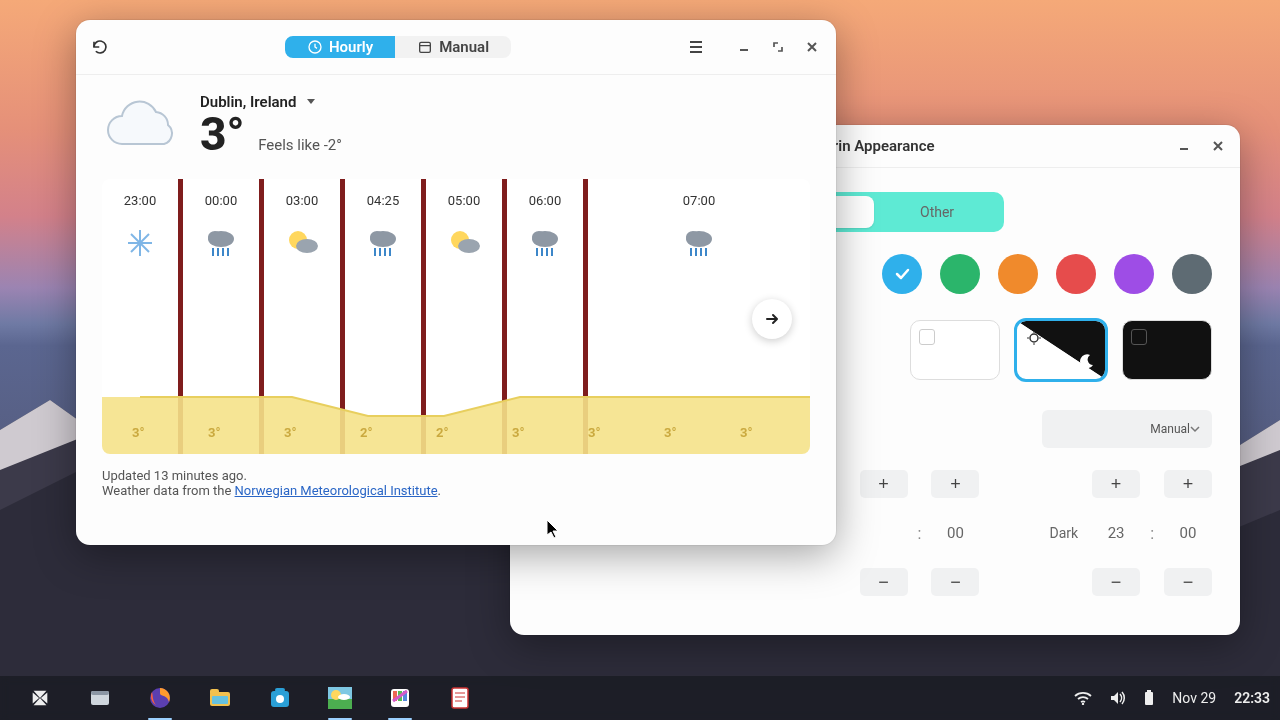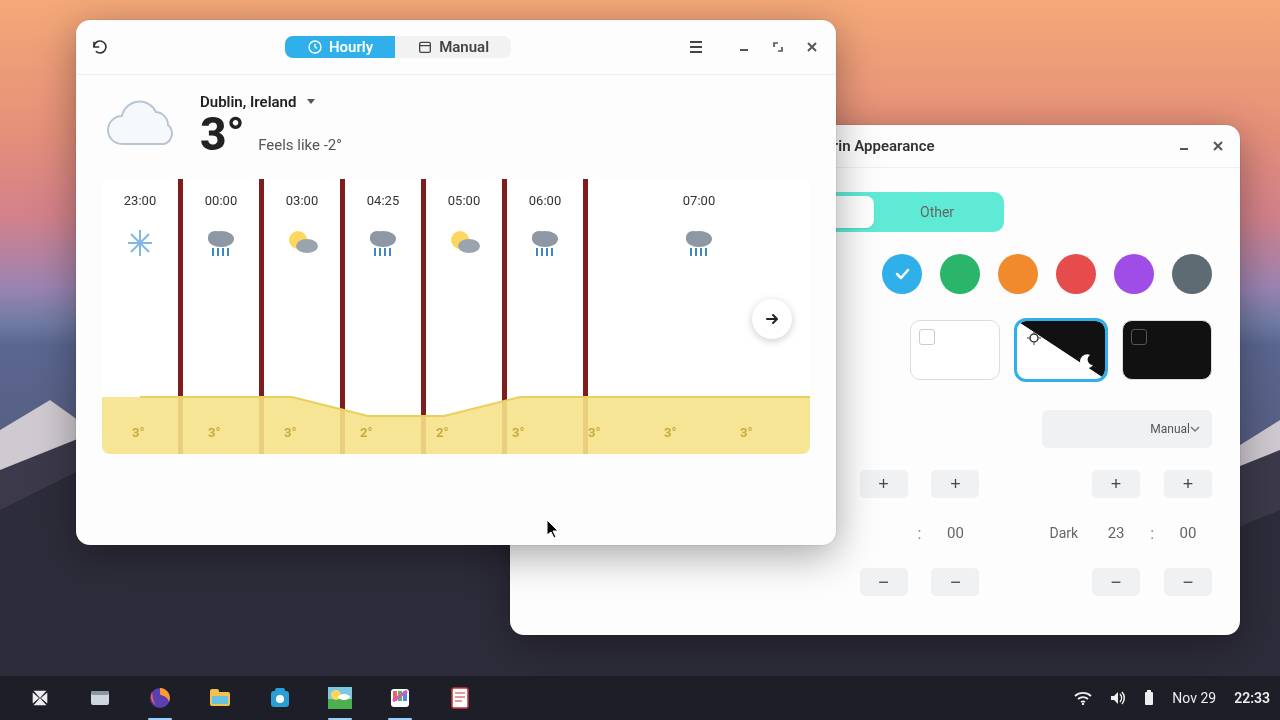--- a/index.html
+++ b/index.html
@@ -346,20 +346,26 @@
             <span class="temp-label" style="left: 562px;">3°</span>
             <span class="temp-label" style="left: 638px;">3°</span>
           </div>
         <div id="next-arrow">
           <svg width="16" height="16">
               <path d="M3,8 h9 M9,4 l4,4 l-4,4" fill="none" stroke="#222" stroke-width="2" stroke-linecap="round" stroke-linejoin="round"></path>
             </svg>
         </div>
       </div>
 
+      <div id="w-footer">
+        <div>Updated 13 minutes ago.</div>
+        <div>
+          <span>Weather data from the </span><a href="#">Norwegian Meteorological Institute</a><span>.</span>
+        </div>
+      </div>
     </div>
   </div>
 
   <div id="bar">
     <div class="tb-ico">
       <svg width="22" height="22" viewBox="0 0 24 24">
           <polygon points="5,4 19,4 12,12" fill="#eee"></polygon>
           <polygon points="5,20 19,20 12,12" fill="#eee"></polygon>
           <polygon points="4,6 4,18 11,12" fill="#eee"></polygon>
           <polygon points="20,6 20,18 13,12" fill="#eee"></polygon>

